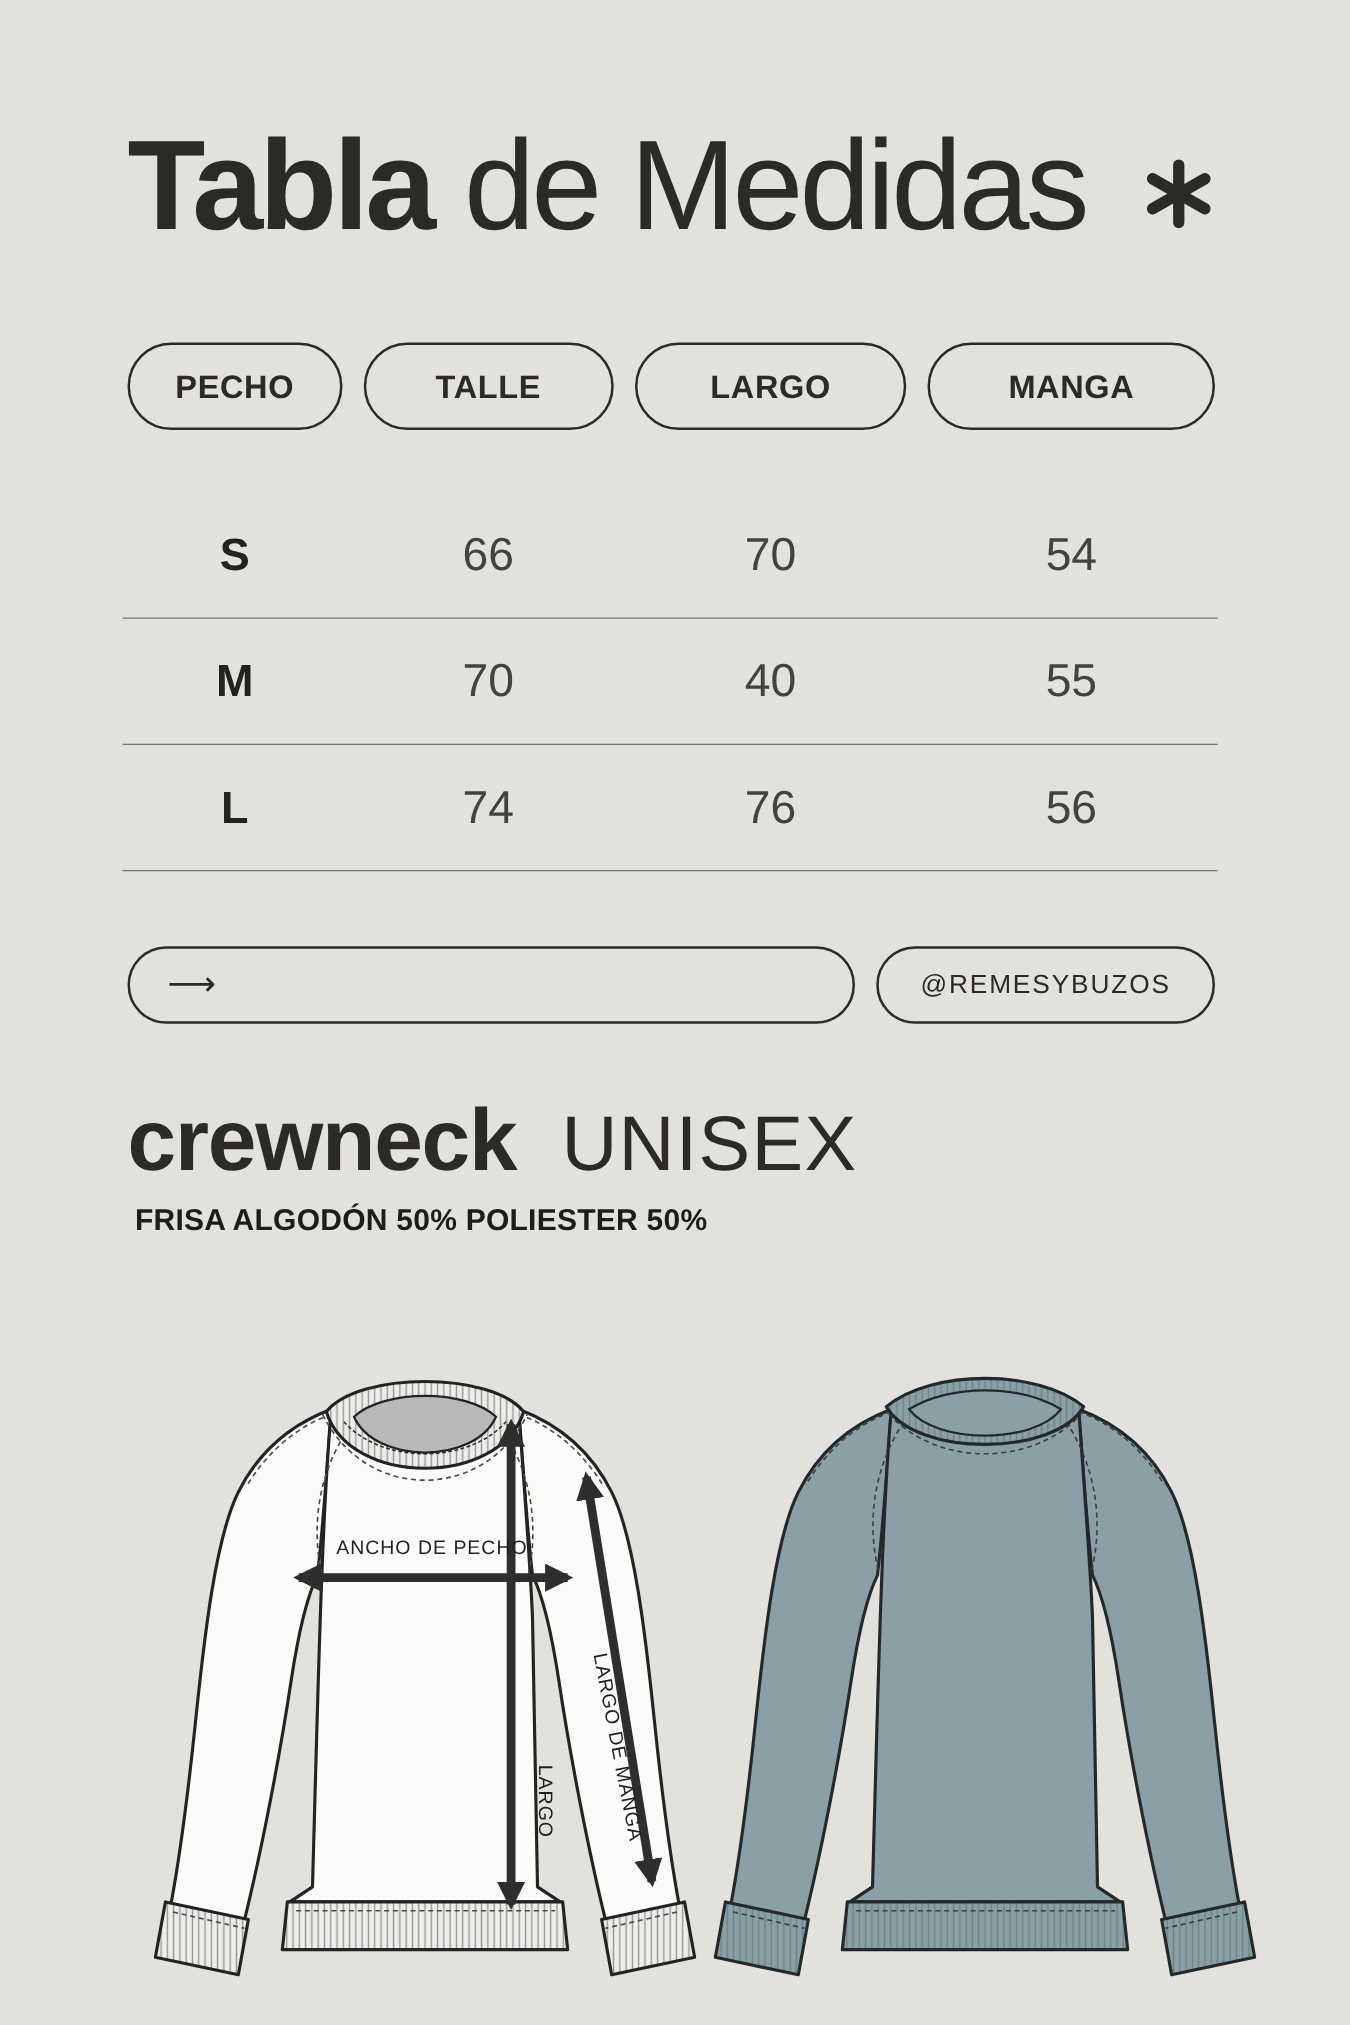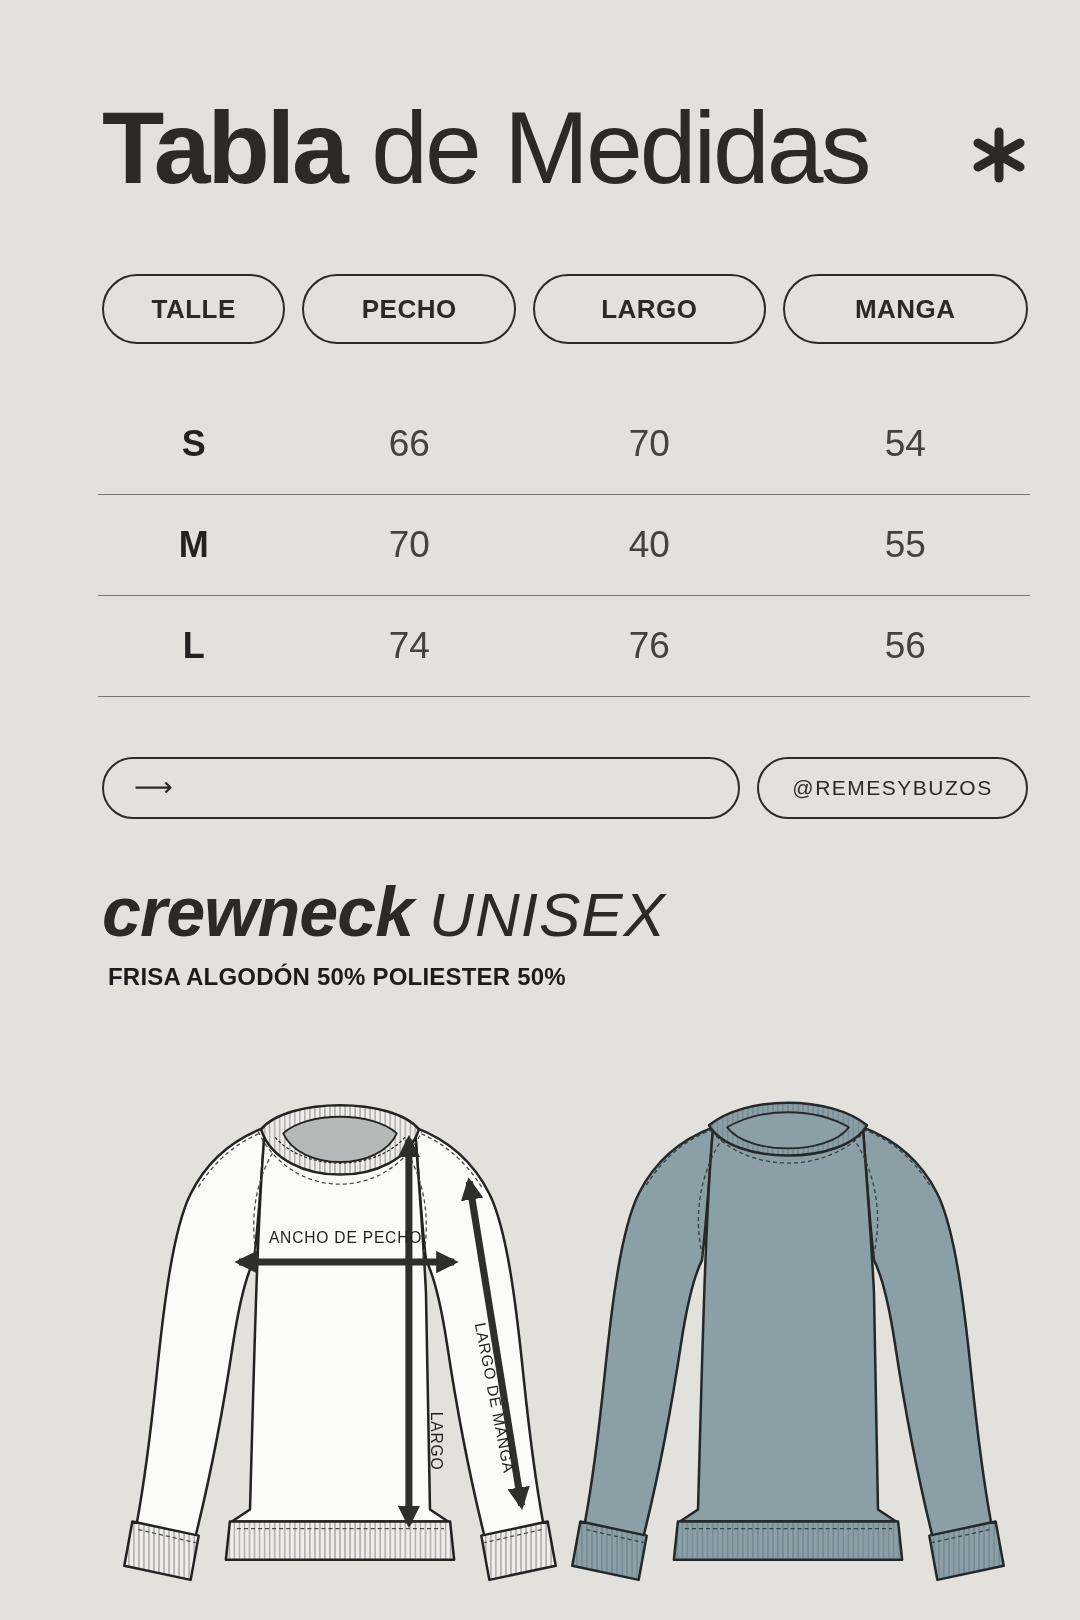--- a/index.html
+++ b/index.html
@@ -2,21 +2,21 @@
 <html><head>
 <meta charset="utf-8">
 <style>
   * { margin:0; padding:0; box-sizing:border-box; }
   html,body { width:1080px; height:1620px; overflow:hidden; }
   body {
     background:#e3e1db;
     font-family:"Liberation Sans", sans-serif;
     color:#2b2a26;
   }
-  .content { padding:0 52px 0 102px; }
+  .content { padding:0 108px 0 102px; }
 
   
   .title-row { margin-top:96px; display:flex; align-items:flex-start; }
   .page-title { font-size:102px; line-height:1.02; letter-spacing:-3px; white-space:nowrap; }
   .t-bold { font-weight:700; }
   .t-light { font-weight:400; }
   .asterisk { margin-left:auto; margin-top:28px; }
 
   
   .cols { display:grid; grid-template-columns:168fr 196fr 213fr 225fr; column-gap:17px; }
@@ -39,21 +39,21 @@
     height:62px; border:2px solid #2b2a26; border-radius:32px;
     display:flex; align-items:center; justify-content:center;
     font-size:21px; letter-spacing:0.8px; color:#2b2a26; position:relative;
   }
   .note-pill.measure { flex:1; }
   .note-pill.handle { width:271px; letter-spacing:1.5px; }
   .arrow-glyph { position:absolute; left:30px; top:50%; transform:translateY(-54%); font-size:27px; font-weight:400; }
 
   
   .product { margin-top:58px; }
-  .product-line { display:flex; align-items:baseline; gap:16px;font-style:italic; }
+  .product-line { display:flex; align-items:baseline; gap:36px; }
   .product-name { font-size:70px; font-weight:700; letter-spacing:-1px; line-height:1; }
   .product-variant { font-size:62px; font-weight:400; letter-spacing:1px; line-height:1; }
   .product-material { margin-top:16px; margin-left:6px; font-size:24px; font-weight:700; letter-spacing:0.2px; color:#1d1c1a; }
 
   
   .diagrams { margin-top:76px; margin-left:-6px; width:916px; display:flex; justify-content:flex-end; }
   svg text { font-family:"Liberation Sans", sans-serif; }
 </style>
 </head>
 <body>
@@ -67,22 +67,22 @@
         <g stroke="#2b2a26" stroke-width="9" stroke-linecap="round">
           <line x1="29" y1="8" x2="29" y2="54"></line>
           <line x1="8" y1="19" x2="50" y2="43"></line>
           <line x1="50" y1="19" x2="8" y2="43"></line>
         </g>
       </svg>
     </span>
   </div>
 
   <div class="cols pills-row">
+    <div class="pill">PECHO</div>
     <div class="pill">TALLE</div>
-    <div class="pill">PECHO</div>
     <div class="pill">LARGO</div>
     <div class="pill">MANGA</div>
   </div>
 
   <div class="size-table">
     <div class="cols trow">
       <div class="tcell size">S</div>
       <div class="tcell">66</div>
       <div class="tcell">70</div>
       <div class="tcell">54</div>

